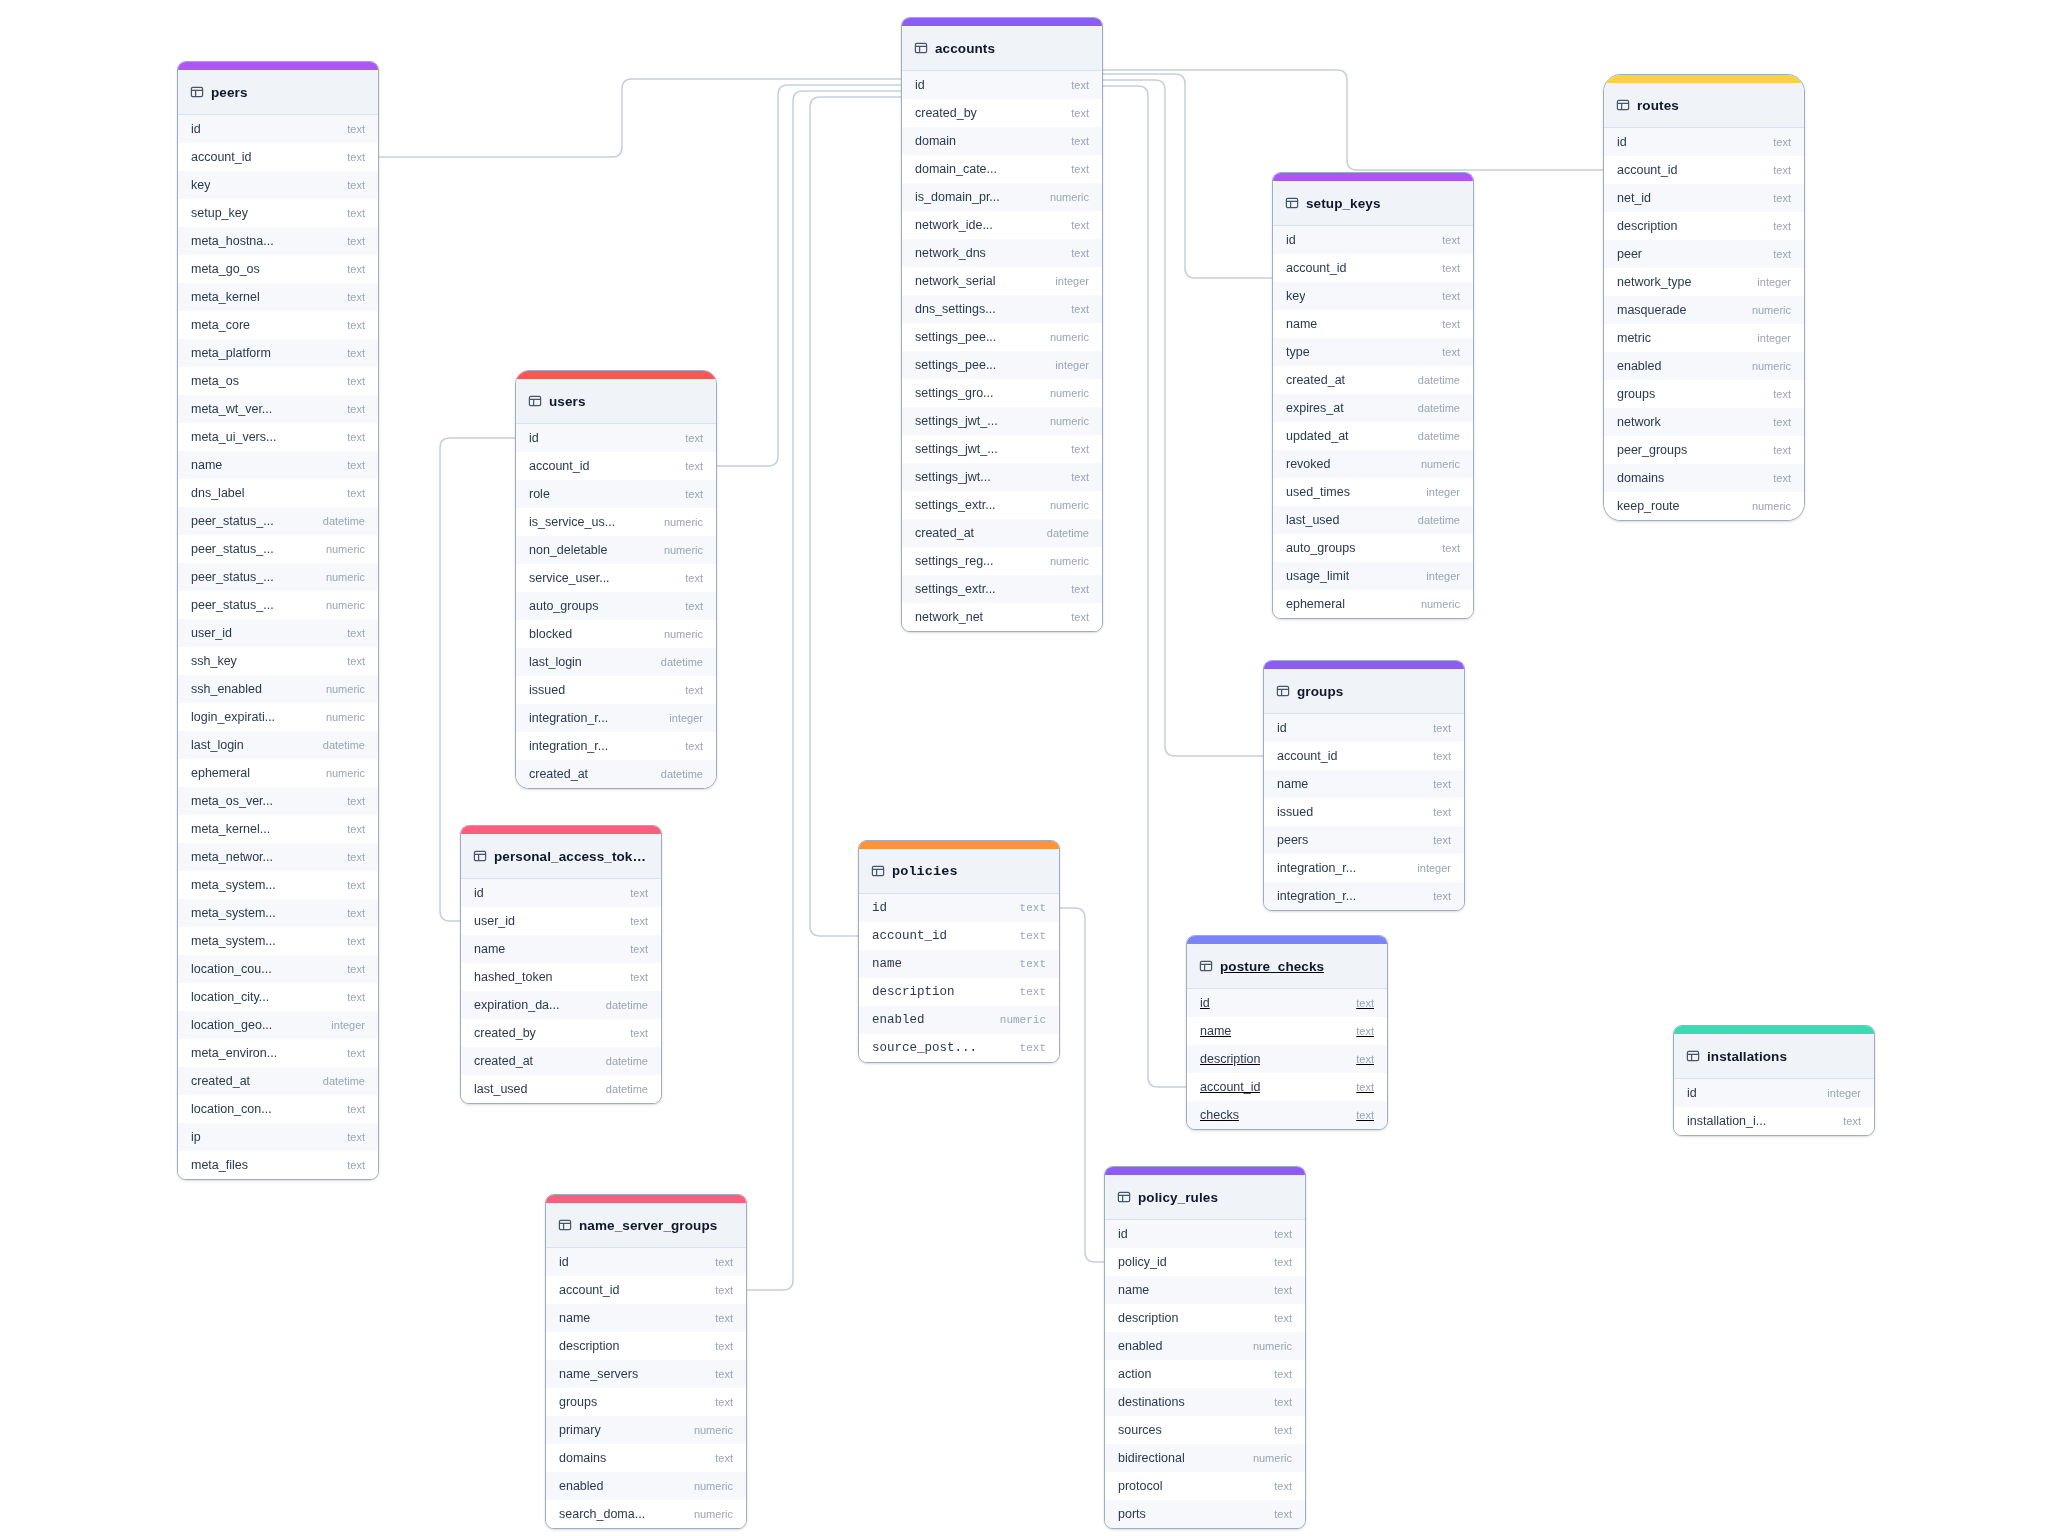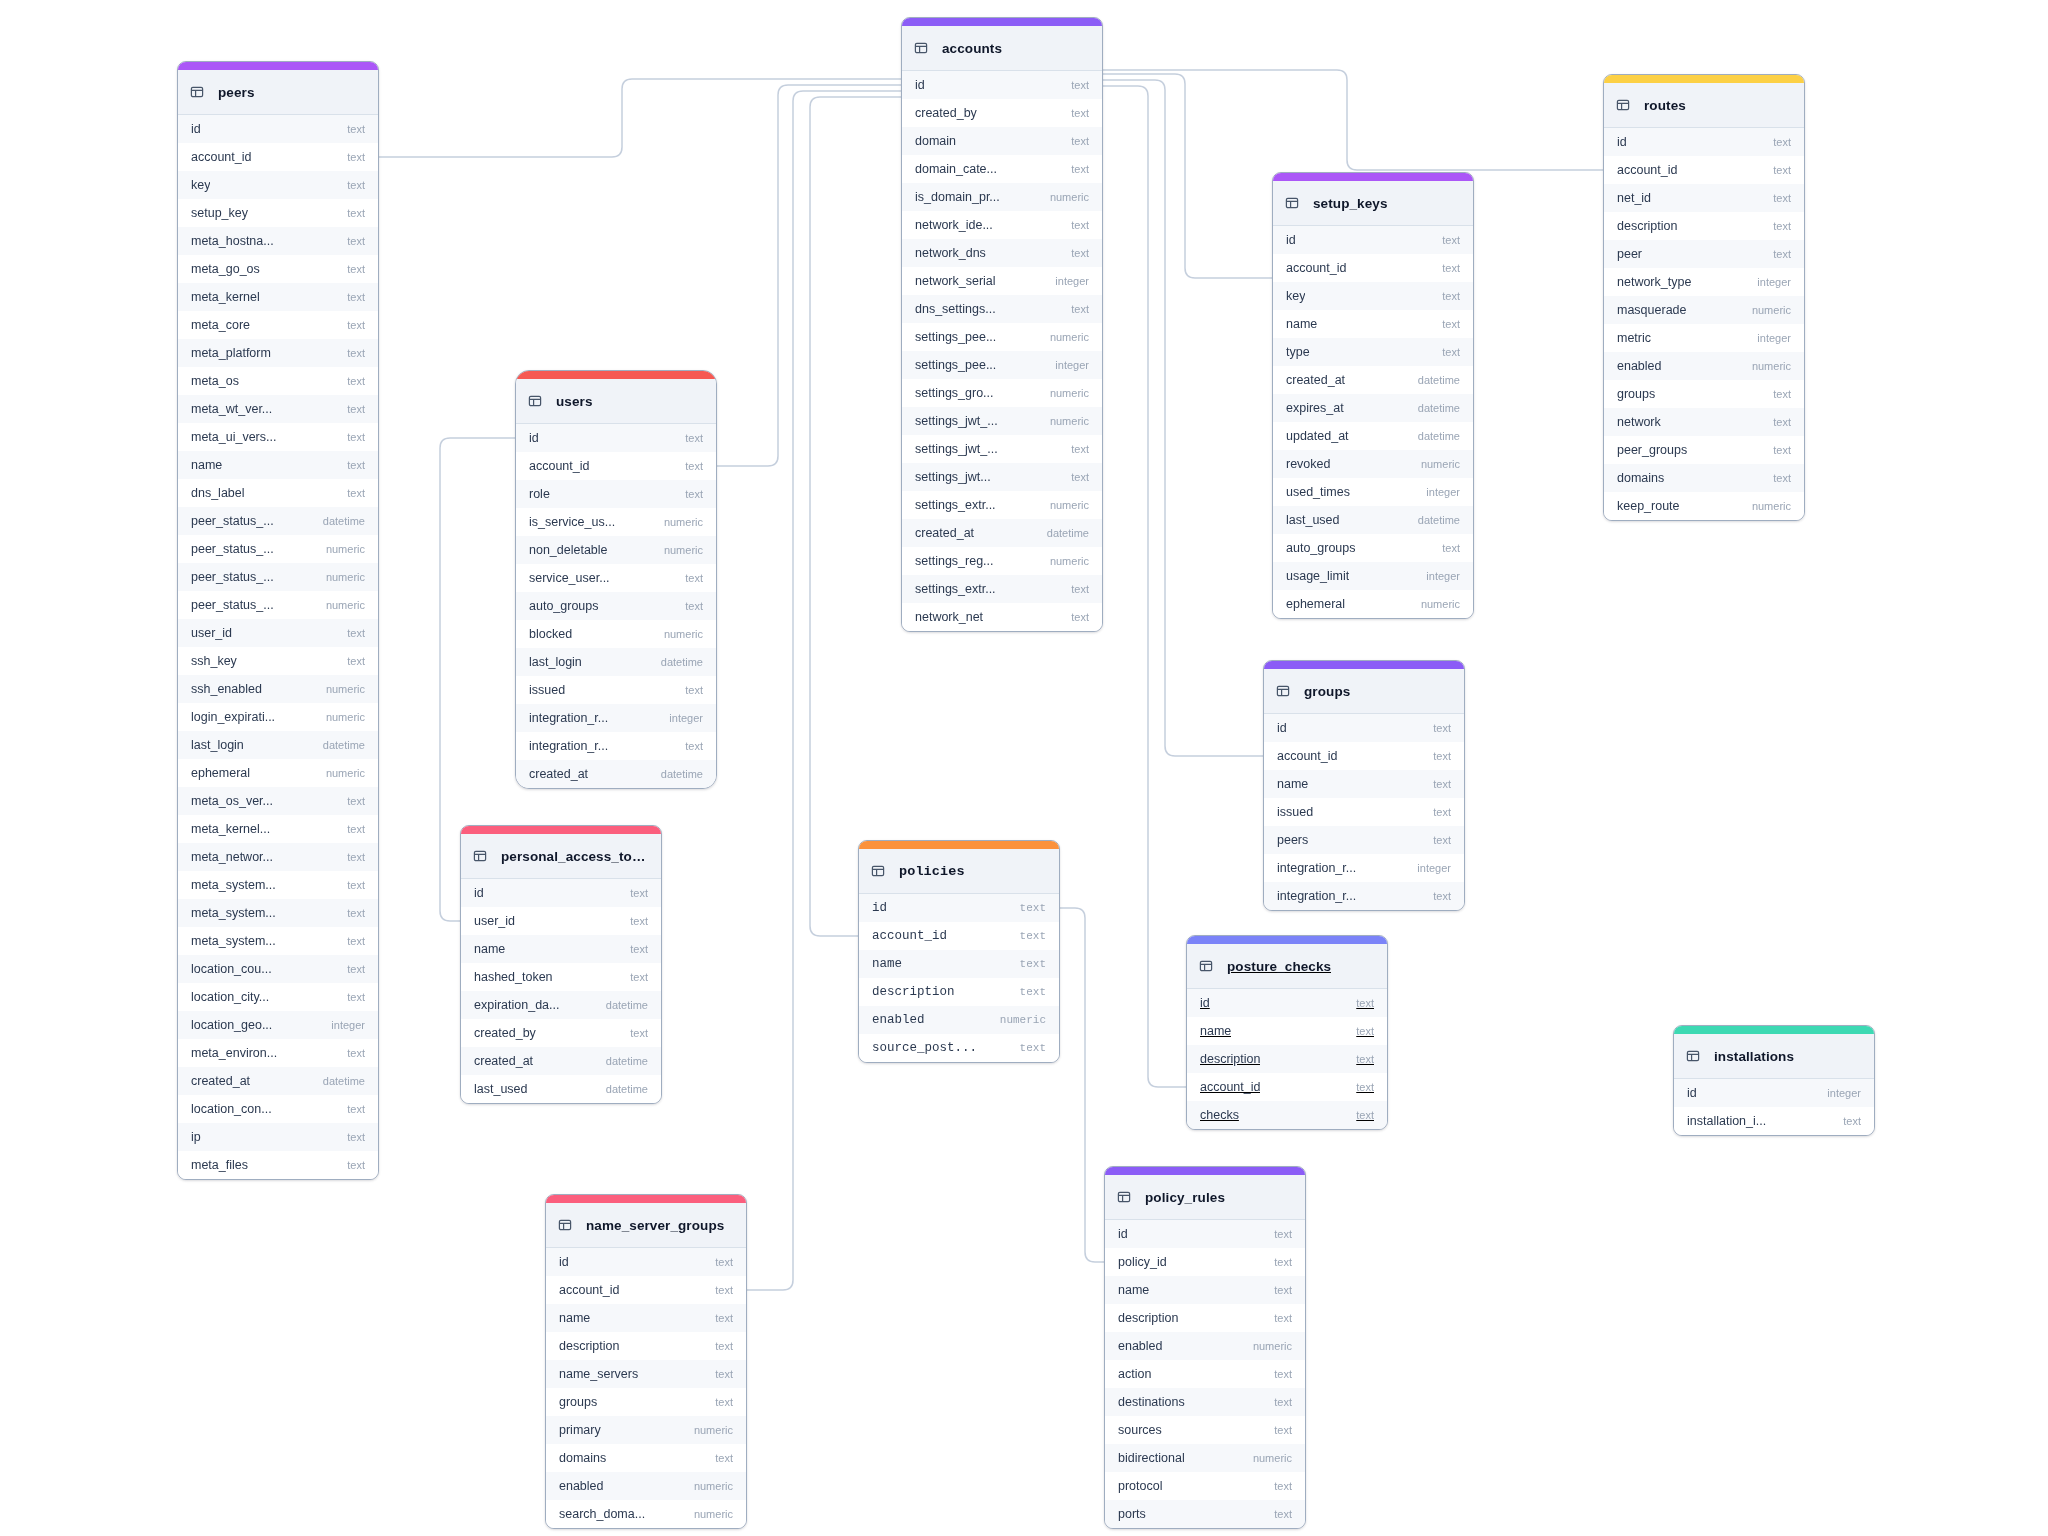--- a/index.html
+++ b/index.html
@@ -10,21 +10,21 @@
   }
   #canvas{position:absolute;inset:0;}
   #wires{position:absolute;left:0;top:0;width:2048px;height:1536px;pointer-events:none;}
   .table{
     position:absolute;width:200px;background:#ffffff;
     border:1px solid #9fadc0;border-radius:9px;overflow:hidden;
     box-shadow:0 1px 3px rgba(15,23,42,.10), 0 1px 2px rgba(15,23,42,.06);
   }
   .bar{height:8px;width:100%;}
   .thead{
-    height:45px;display:flex;align-items:center;gap:14px;
+    height:45px;display:flex;align-items:center;gap:7px;
     background:#f0f3f8;border-bottom:1px solid #d9e1ea;padding:0 12px;
     box-sizing:border-box;
   }
   .ticon{width:14px;height:14px;flex:0 0 auto;color:#475569;}
   .tname{font-size:13.5px;font-weight:bold;color:#0f172a;letter-spacing:.1px;
     white-space:nowrap;overflow:hidden;text-overflow:ellipsis;}
   .rows{display:block;}
   .frow{
     height:28px;display:flex;align-items:center;justify-content:space-between;
     padding:0 13px;box-sizing:border-box;background:#ffffff;
@@ -702,21 +702,21 @@
           <div class="frow">
     <span class="fname">account_id</span>
     <span class="ftype">text</span>
   </div>
           <div class="frow">
     <span class="fname">checks</span>
     <span class="ftype">text</span>
   </div>
         </div>
   </div>
-      <div class="table" style="left: 1603px; top: 74px;">
+      <div class="table" style="left: 1603px; top: 74px; border-radius: 18px;">
     <div class="bar" style="background: rgb(252, 208, 69);"></div>
     <div class="thead">
       <svg class="ticon" viewBox="0 0 16 16" fill="none" stroke="currentColor" stroke-width="1.4">
         <rect x="1.6" y="2.6" width="12.8" height="10.8" rx="1.6"></rect>
         <line x1="1.6" y1="6.2" x2="14.4" y2="6.2"></line>
         <line x1="6.4" y1="6.2" x2="6.4" y2="13.4"></line>
       </svg>
       <span class="tname">routes</span>
     </div>
     <div class="rows">

